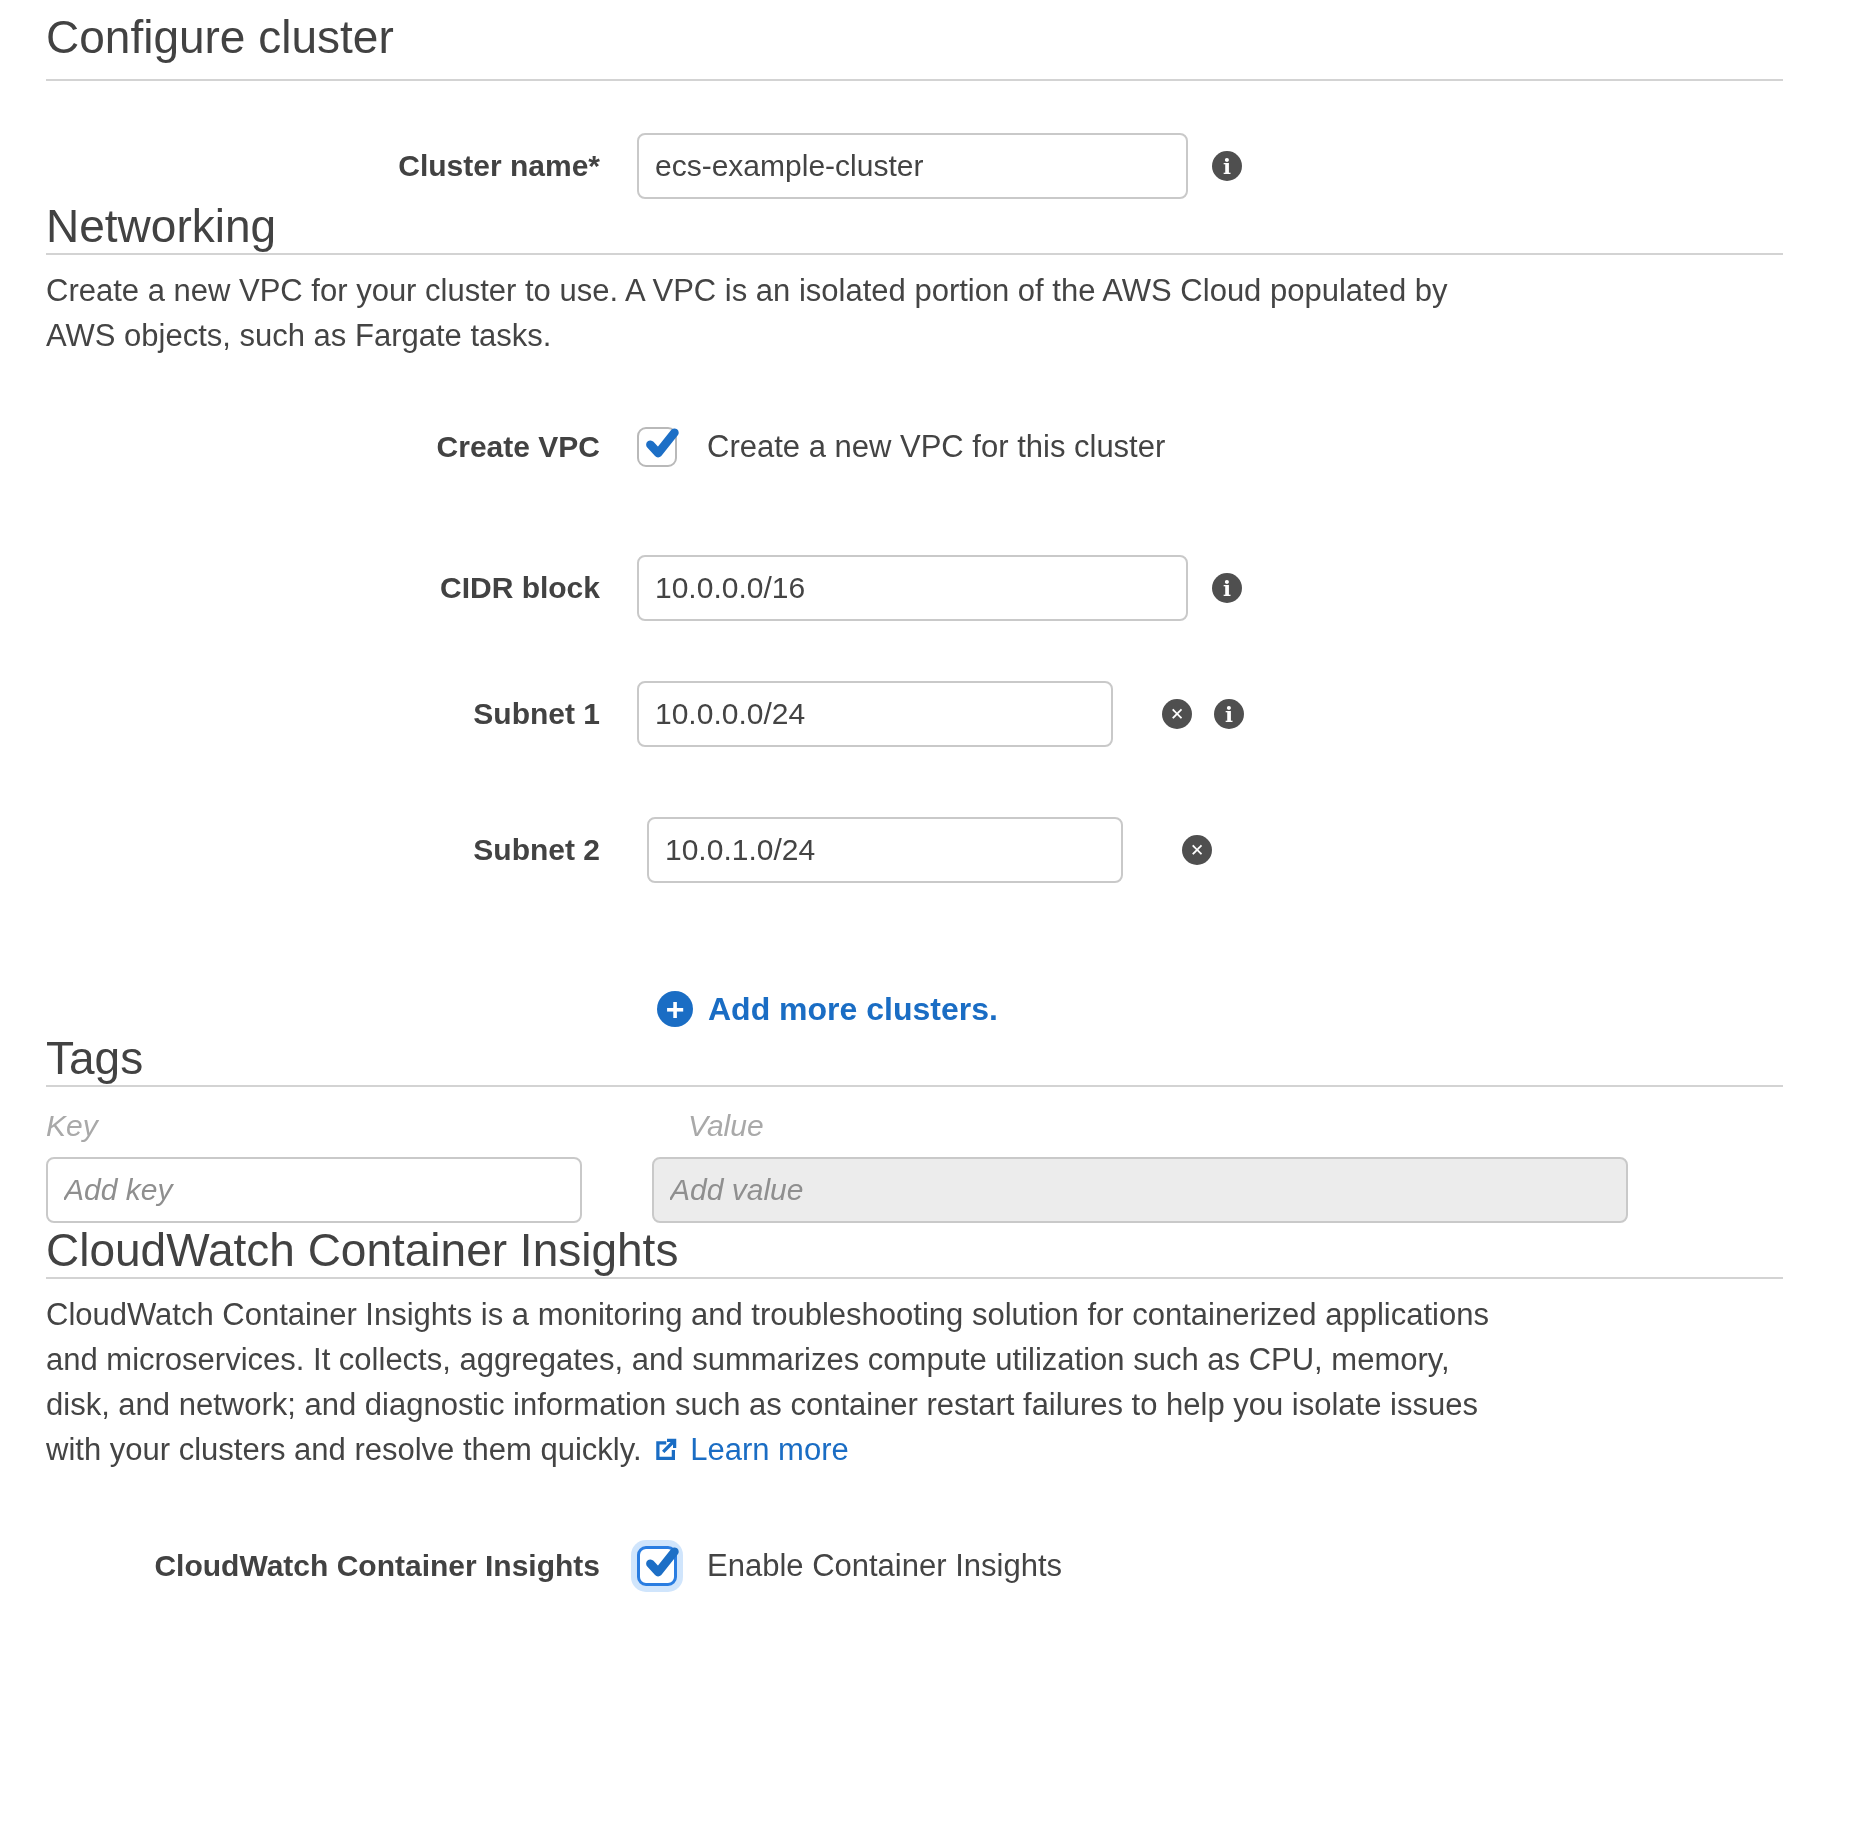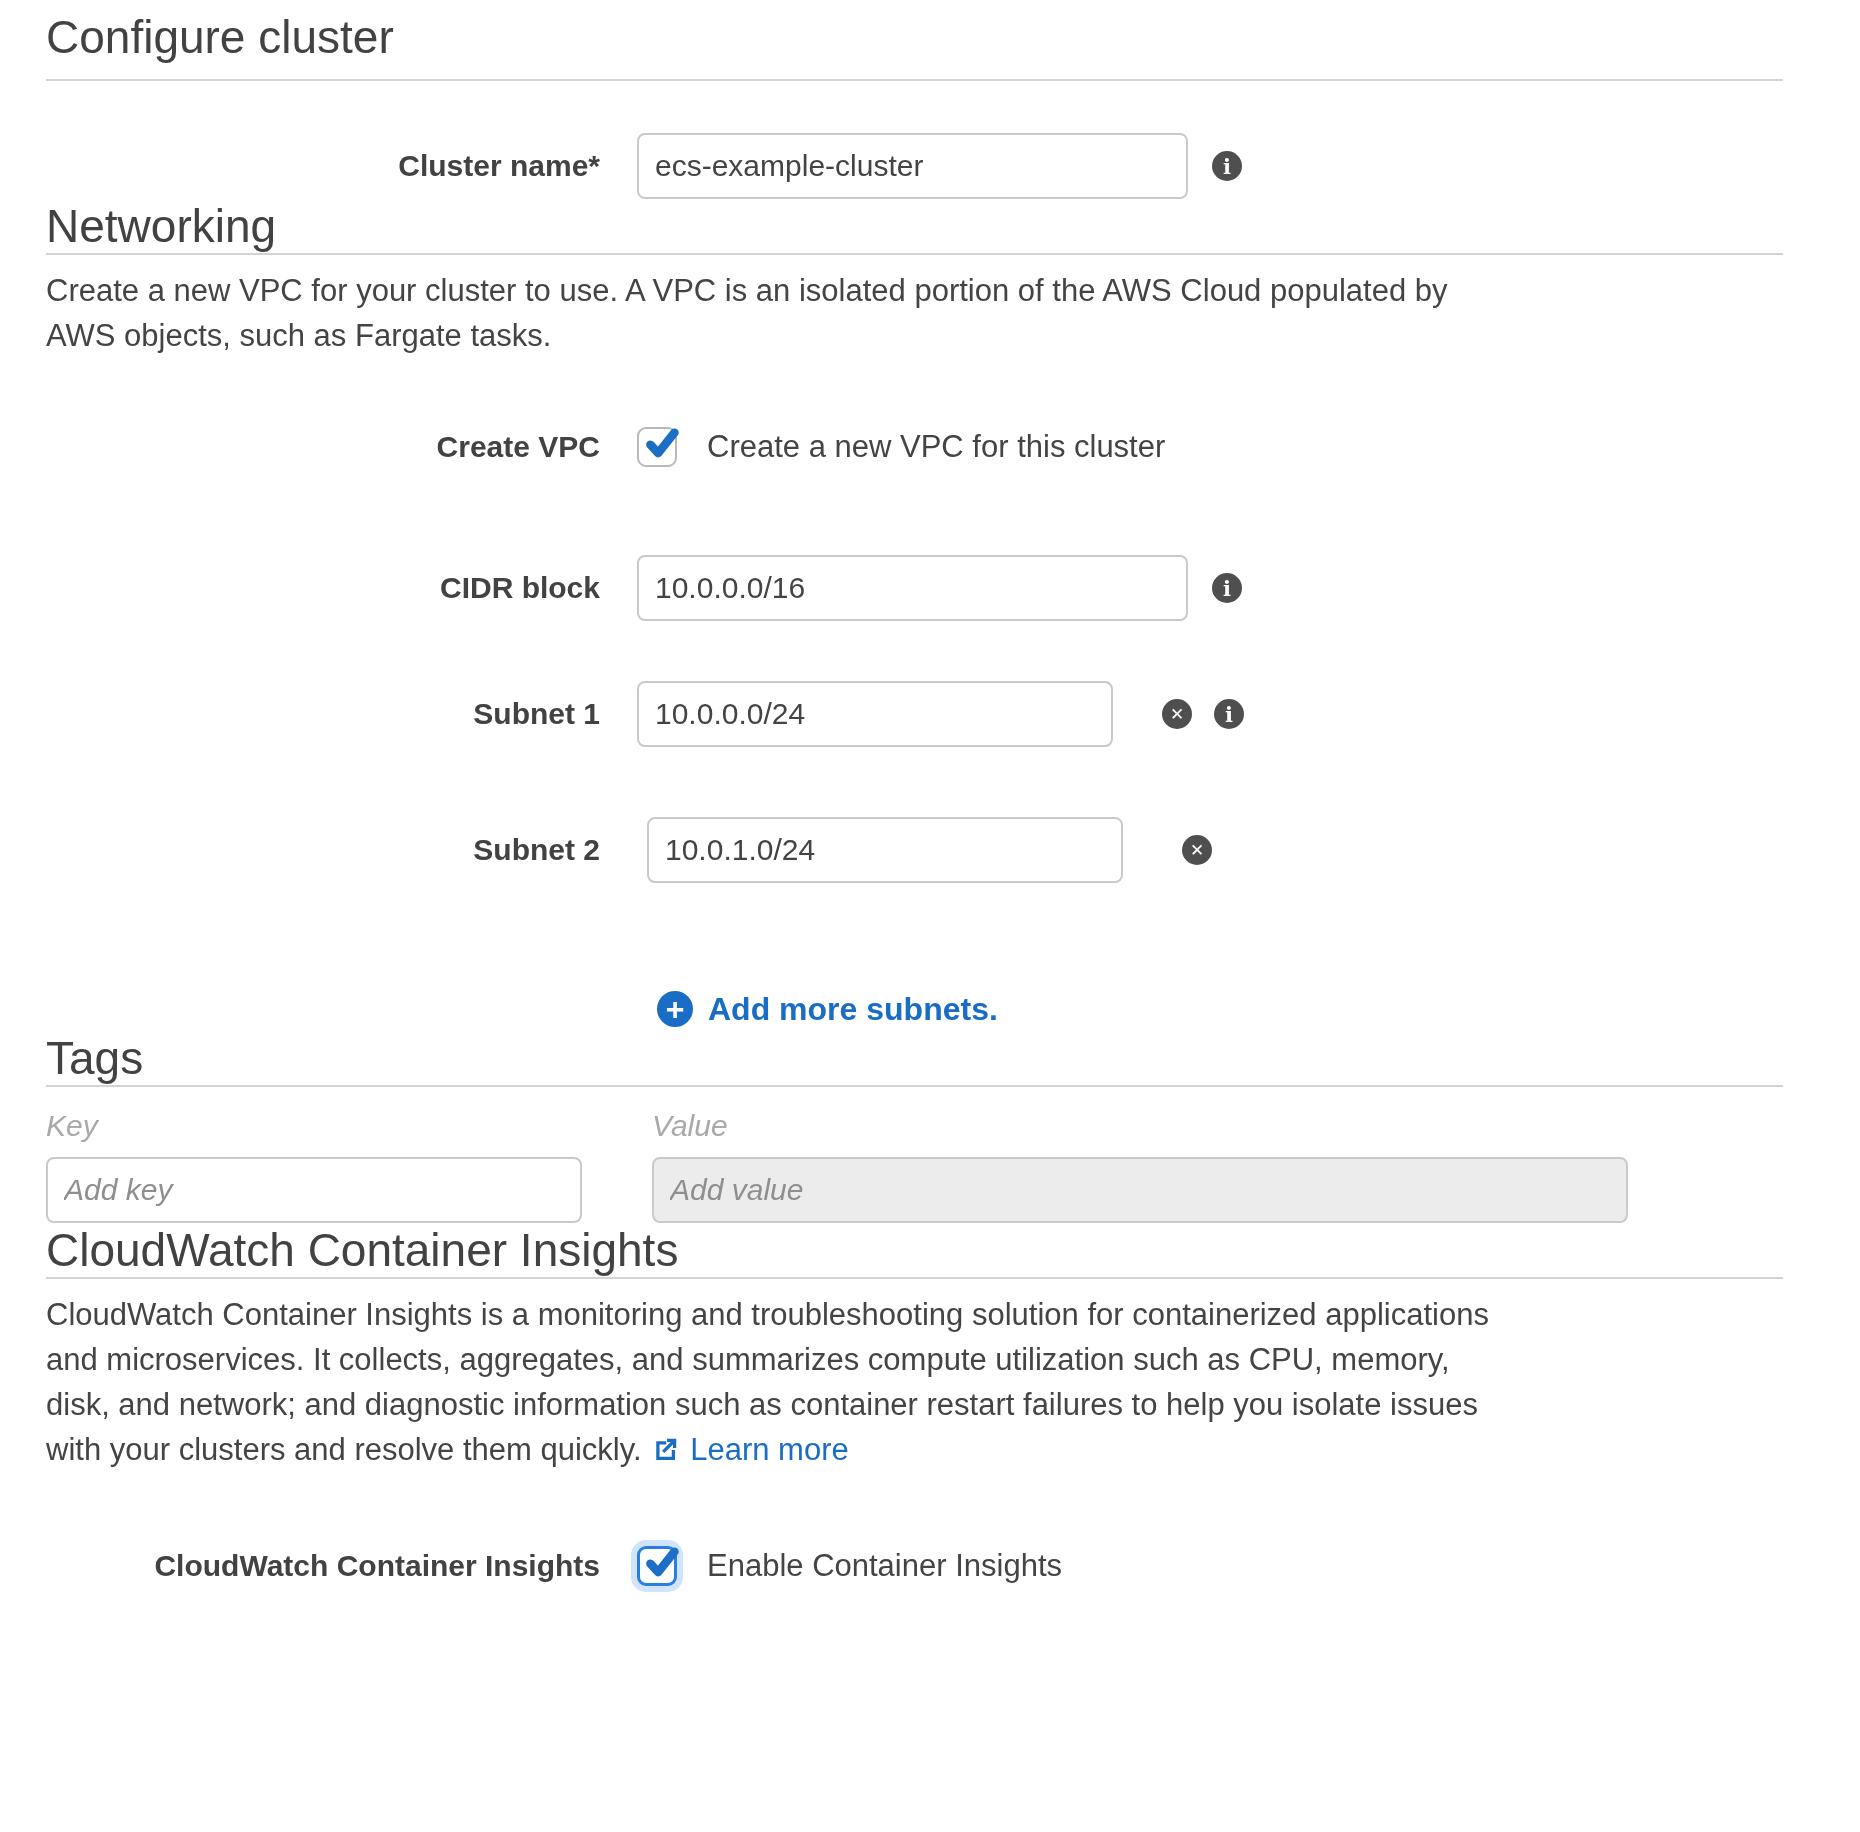--- a/index.html
+++ b/index.html
@@ -114,21 +114,21 @@
 
   
   .mt-cluster   { margin-top: 52px; }
   .mt-nethead   { margin-top: 46px; }
   .mt-createvpc { margin-top: 66px; height: 46px; }
   .mt-cidr      { margin-top: 85px; }
   .mt-sub1      { margin-top: 60px; }
   .mt-sub2      { margin-top: 70px; gap: 10px; }
   .mt-addsub    { margin-top: 104px; }
   .mt-tags      { margin-top: 42px; }
-  .mt-tagshead  { margin-top: 22px; }
+  .mt-tagshead  { margin-top: 22px; gap: 36px; }
   .mt-cwhead    { margin-top: 36px; }
   .mt-cwdesc    { margin-top: 24px; }
   .mt-insights  { margin-top: 70px; height: 48px; }
 </style>
 </head>
 <body>
 
 <div class="container">
 
   <h1 class="page-title">Configure cluster</h1>
@@ -179,21 +179,21 @@
     <div class="label-cell">Subnet 2</div>
     <input type="text" class="text-input w-sub" value="10.0.1.0/24" style="">
     <span class="icon-circle ml-x">
         <span class="glyph-x">✕</span>
       </span>
   </div>
 
   <div class="add-subnets-row mt-addsub">
     <a class="add-link">
       <span class="plus-circle">+</span>
-      <span>Add more subnets.</span>
+      <span>Add more clusters.</span>
     </a>
   </div>
 
   <h2 class="section-heading mt-tags">Tags</h2>
   <hr class="rule tight">
 
   <div class="tags-grid mt-tagshead">
     <div class="tags-col key-col">
       <div class="col-header">Key</div>
     </div>

